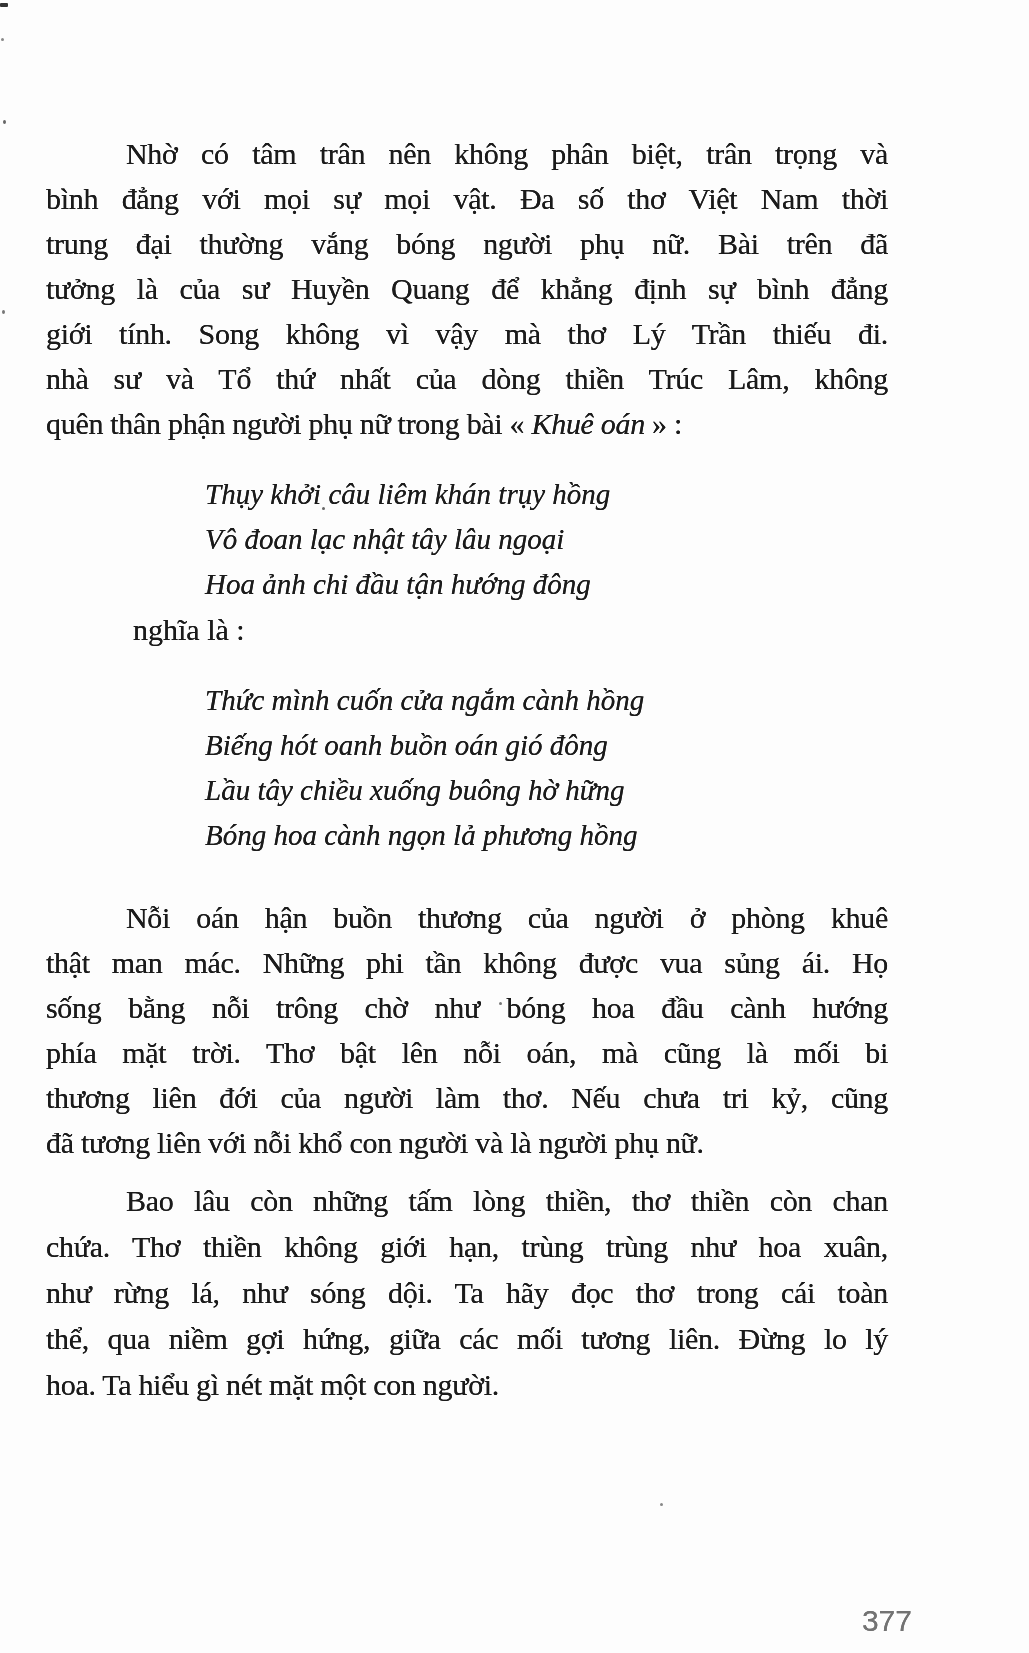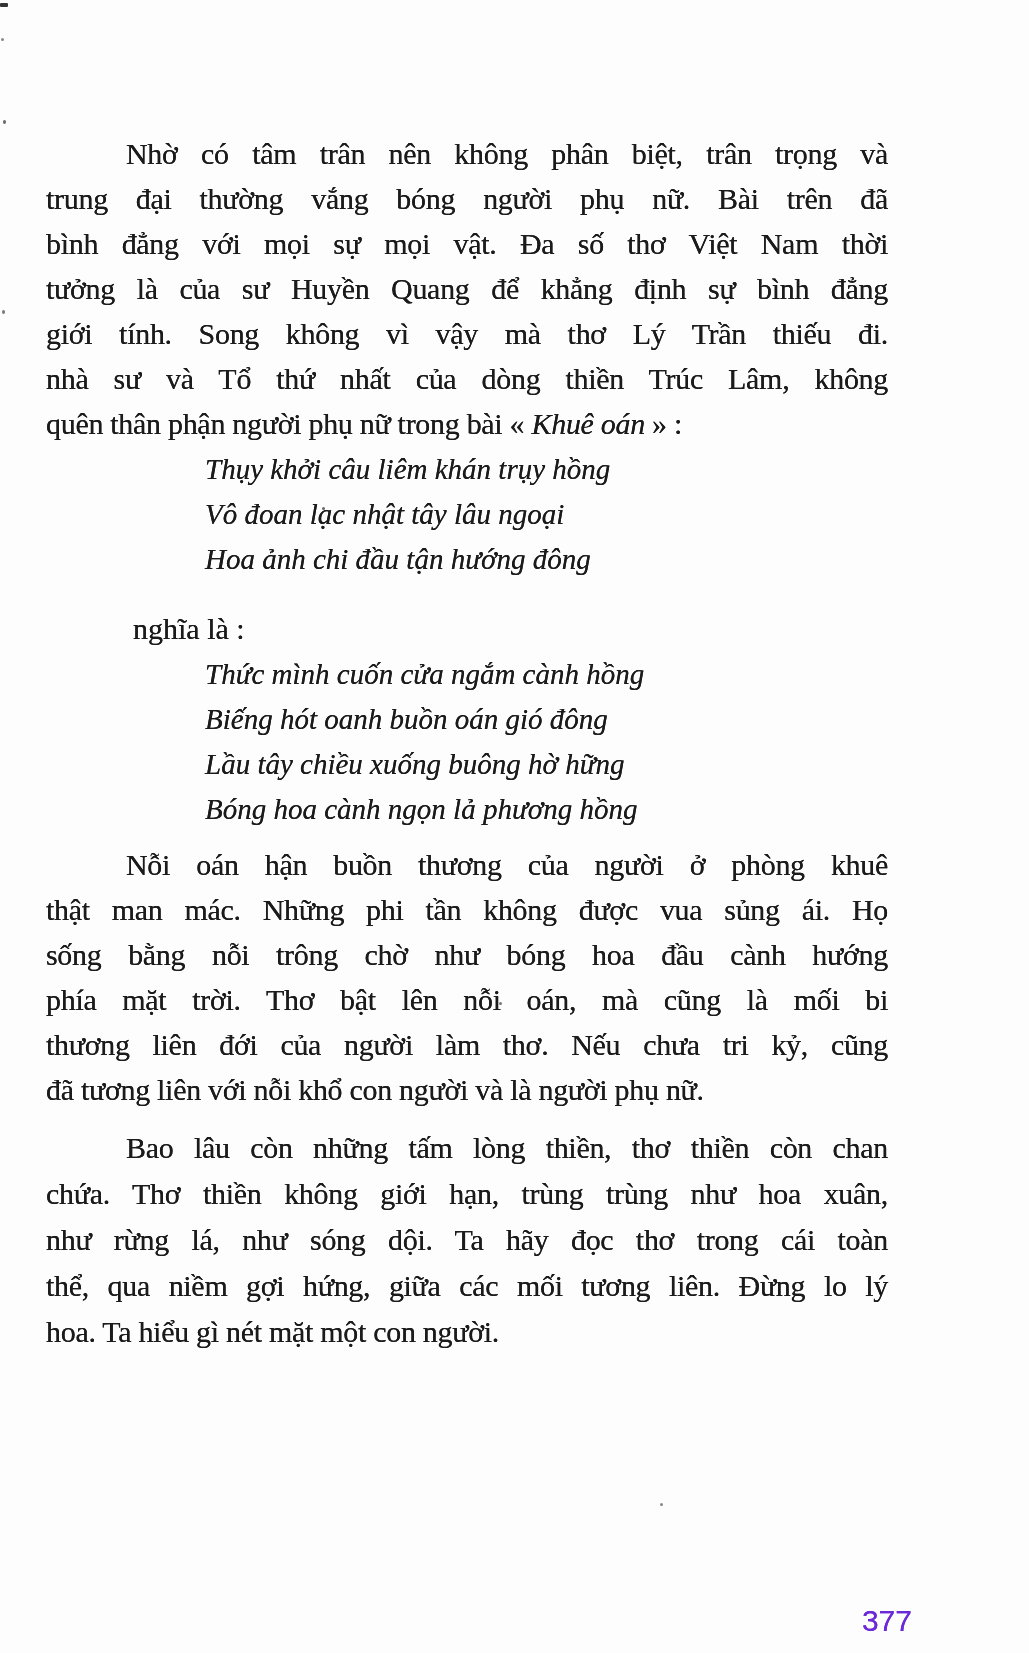--- a/index.html
+++ b/index.html
@@ -23,52 +23,51 @@
     line-height:45px;
     letter-spacing:-0.3px;
     text-align:justify;
     text-align-last:justify;
     white-space:normal;
     text-shadow:0 0 0.35px currentColor;
   }
   .bline.first{ text-indent:80px; }
   .bline.end{ text-align-last:left; }
   .poem{
-    margin-top:1px;
+    margin-top:26px;
     padding-left:159px;
   }
   .pline{
     font-style:italic;
     font-size:29px;
     line-height:45px;
     text-align:left;
     text-align-last:auto;
     text-shadow:0 0 0.3px currentColor;
   }
   .meaning{
-    margin-top:24px;
     padding-left:87px;
     font-size:30px;
     line-height:45px;
     text-align:left;
     text-align-last:auto;
     text-shadow:0 0 0.35px currentColor;
   }
-  .para2{ margin-top:10px; }
+  .para2{ margin-top:37px; }
   .para3{ margin-top:13px; }
   .para3 .bline{ line-height:46px; }
   .poem-title-inline{ font-style:italic; }
   .page-number{
     position:absolute;
     top:1606px;
     right:117px;
     font-family:"Liberation Sans", sans-serif;
     font-size:30px;
     line-height:30px;
-    color:#6d28d9;
+    color:#737373;
     text-shadow:0 0 0.3px currentColor;
   }
   .speck{
     position:absolute;
     background:#555;
     border-radius:50%;
   }
   .speck.s1{ left:0; top:3px; width:8px; height:4px; border-radius:1px; background:#333; }
   .speck.s2{ left:1px; top:38px; width:3px; height:3px; background:#888; }
   .speck.s3{ left:3px; top:120px; width:3px; height:4px; background:#666; }
@@ -87,22 +86,22 @@
   <span class="speck s3"></span>
   <span class="speck s4"></span>
   <span class="speck s5"></span>
   <span class="speck s6"></span>
   <span class="speck s7"></span>
 
   <div class="text-col">
 
     <div>
       <div class="bline first">Nhờ có tâm trân nên không phân biệt, trân trọng và</div>
+      <div class="bline">bình đẳng với mọi sự mọi vật. Đa số thơ Việt Nam thời</div>
       <div class="bline">trung đại thường vắng bóng người phụ nữ. Bài trên đã</div>
-      <div class="bline">bình đẳng với mọi sự mọi vật. Đa số thơ Việt Nam thời</div>
       <div class="bline">tưởng là của sư Huyền Quang để khẳng định sự bình đẳng</div>
       <div class="bline">giới tính. Song không vì vậy mà thơ Lý Trần thiếu đi.</div>
       <div class="bline">nhà sư và Tổ thứ nhất của dòng thiền Trúc Lâm, không</div>
       <div class="bline end"><span>quên thân phận người phụ nữ trong bài « </span><span class="poem-title-inline">Khuê oán</span><span> » :</span></div>
     </div>
 
     <div class="poem">
       <div class="pline">Thụy khởi câu liêm khán trụy hồng</div>
       <div class="pline">Vô đoan lạc nhật tây lâu ngoại</div>
       <div class="pline">Hoa ảnh chi đầu tận hướng đông</div>

